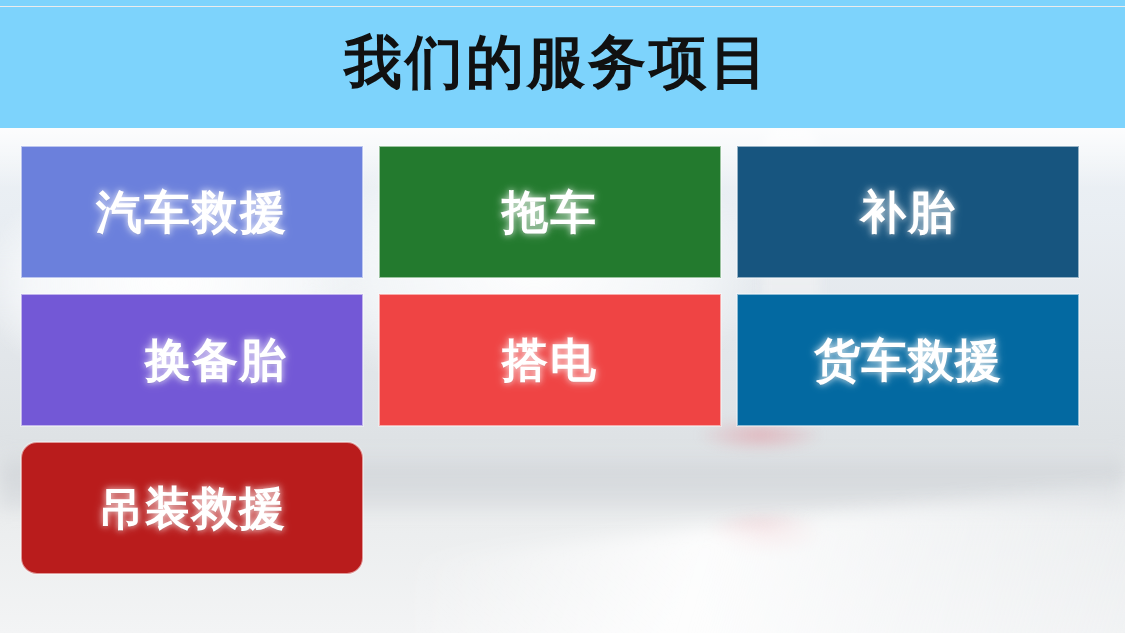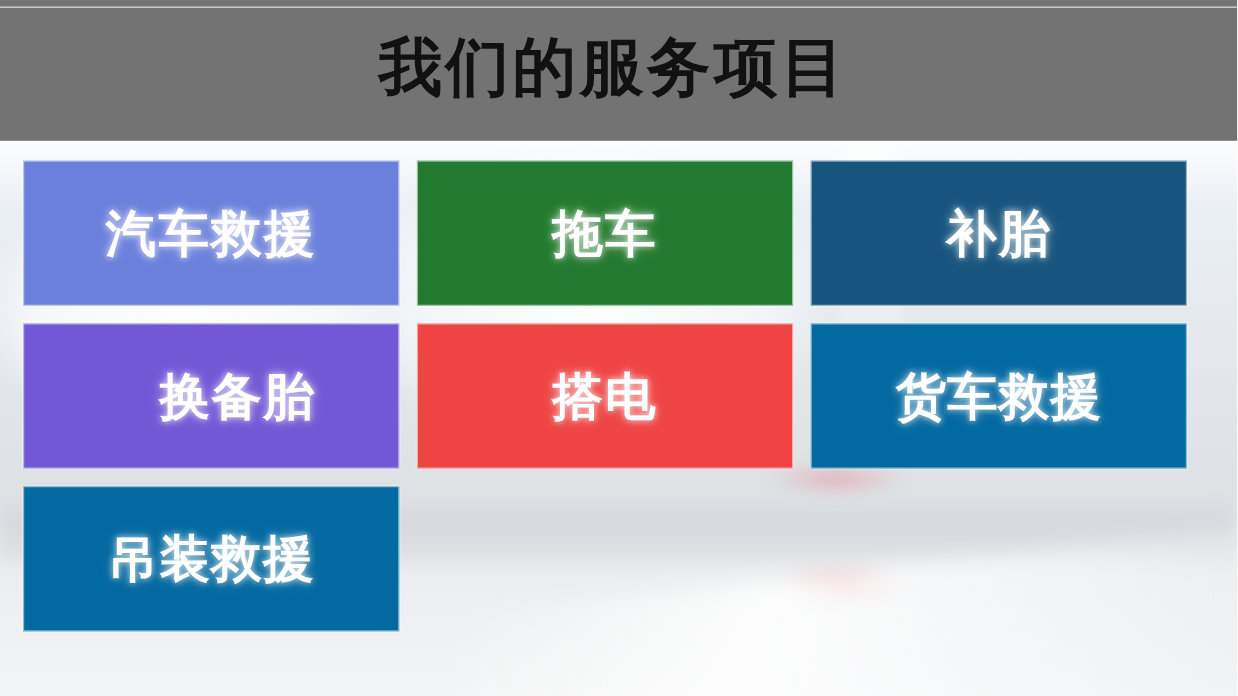--- a/index.html
+++ b/index.html
@@ -127,21 +127,21 @@
     background: linear-gradient(to bottom, rgba(255,255,255,0.98) 0%, rgba(255,255,255,0) 100%);
   }
 
   
   .header-band {
     position: absolute;
     left: 0;
     top: 0;
     width: 1125px;
     height: 128px;
-    background: #737373;
+    background: #7dd3fc;
     z-index: 5;
     text-decoration: underline;
   }
   .header-hairline {
     position: absolute;
     left: 0;
     top: 6px;
     width: 1125px;
     height: 1px;
     background: #ececec;
@@ -241,18 +241,18 @@
 
 
     <div class="tile" style="background: #ef4444;">
       <span class="tile-label">搭电</span>
     </div>
 
     <div class="tile" style="background: #0369a1;">
       <span class="tile-label tight">货车救援</span>
     </div>
 
-    <div class="tile" style="background: #0369a1;">
+    <div class="tile" style="background: #b91c1c; border-radius: 16px;">
       <span class="tile-label tight">吊装救援</span>
     </div>
 
   </div>
 </div>
 
 </body></html>

